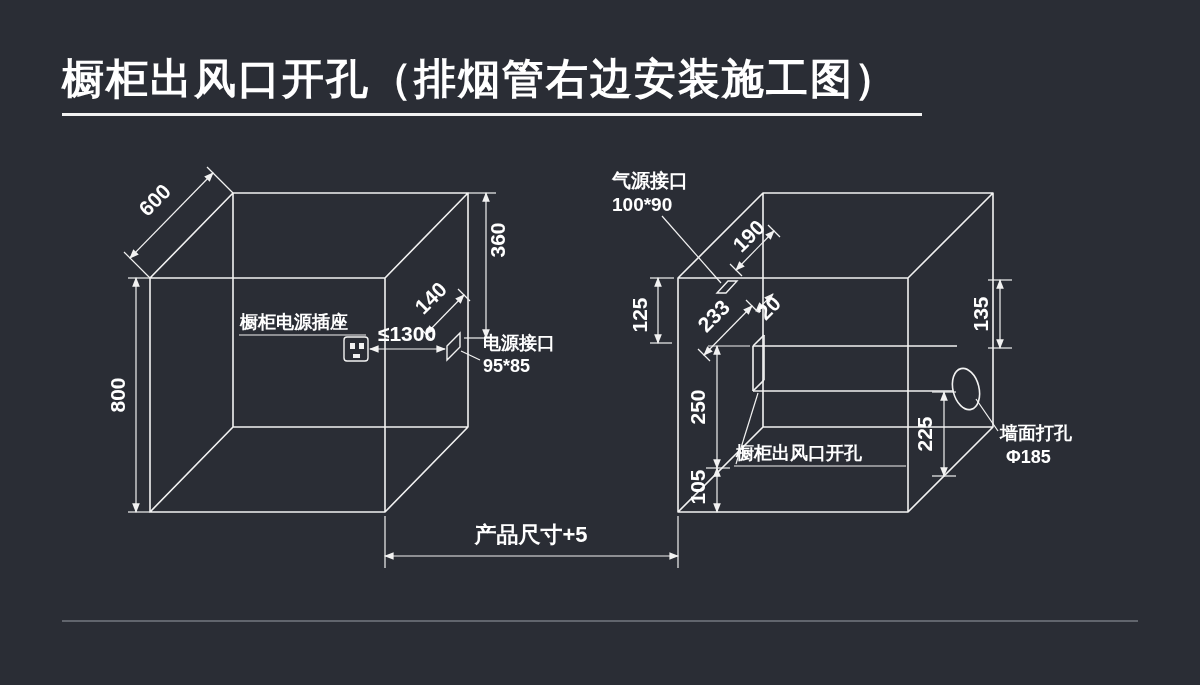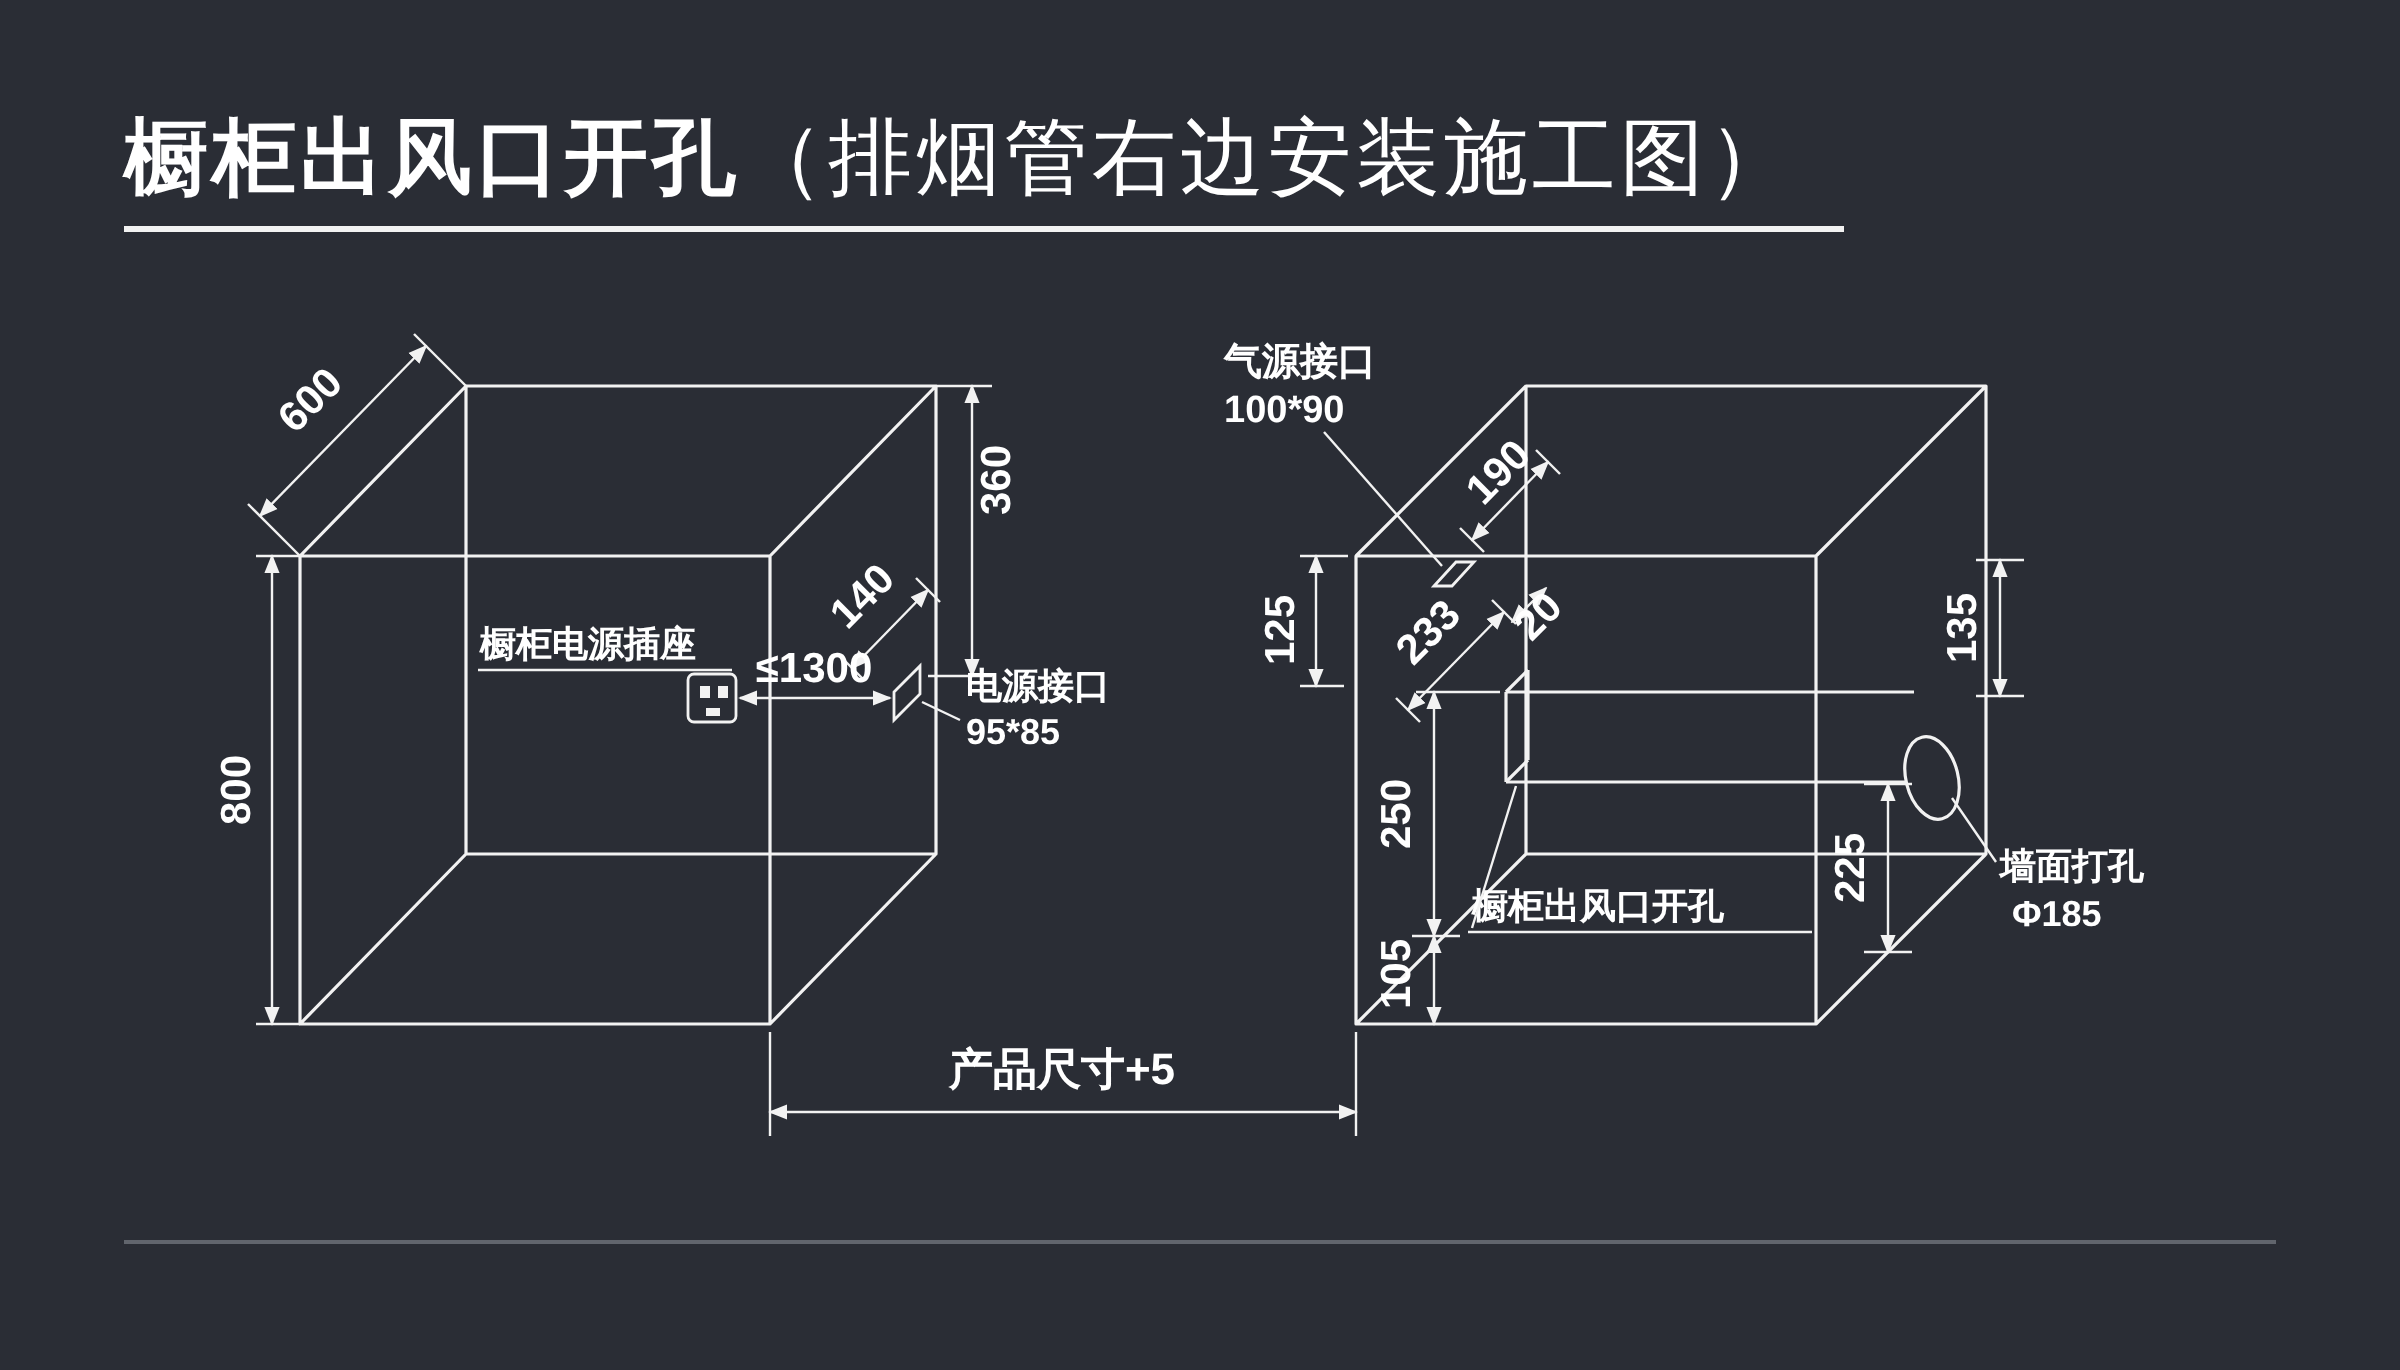--- a/index.html
+++ b/index.html
@@ -9,21 +9,21 @@
     overflow:hidden;
     font-family:"Liberation Sans","DejaVu Sans",sans-serif;
   }
   .stage{position:relative;width:1200px;height:685px;}
   .title{
     position:absolute;left:62px;top:56px;
     color:#ffffff;font-size:42px;line-height:46px;
     letter-spacing:2px;white-space:nowrap;
   }
   .title .main{font-weight:700;}
-  .title .paren{font-weight:400;margin-top:36px;}
+  .title .paren{font-weight:700;margin-top:36px;}
   .title-underline{
     position:absolute;left:62px;top:113px;width:860px;height:3px;
     background:#f2f2f2;
   }
   .bottom-rule{
     position:absolute;left:62px;top:620px;width:1076px;height:2px;
     background:#61656d;
   }
   svg{position:absolute;left:0;top:0;}
   .wire{fill:none;stroke:#f2f2f2;stroke-width:1.6;stroke-linejoin:round;}

